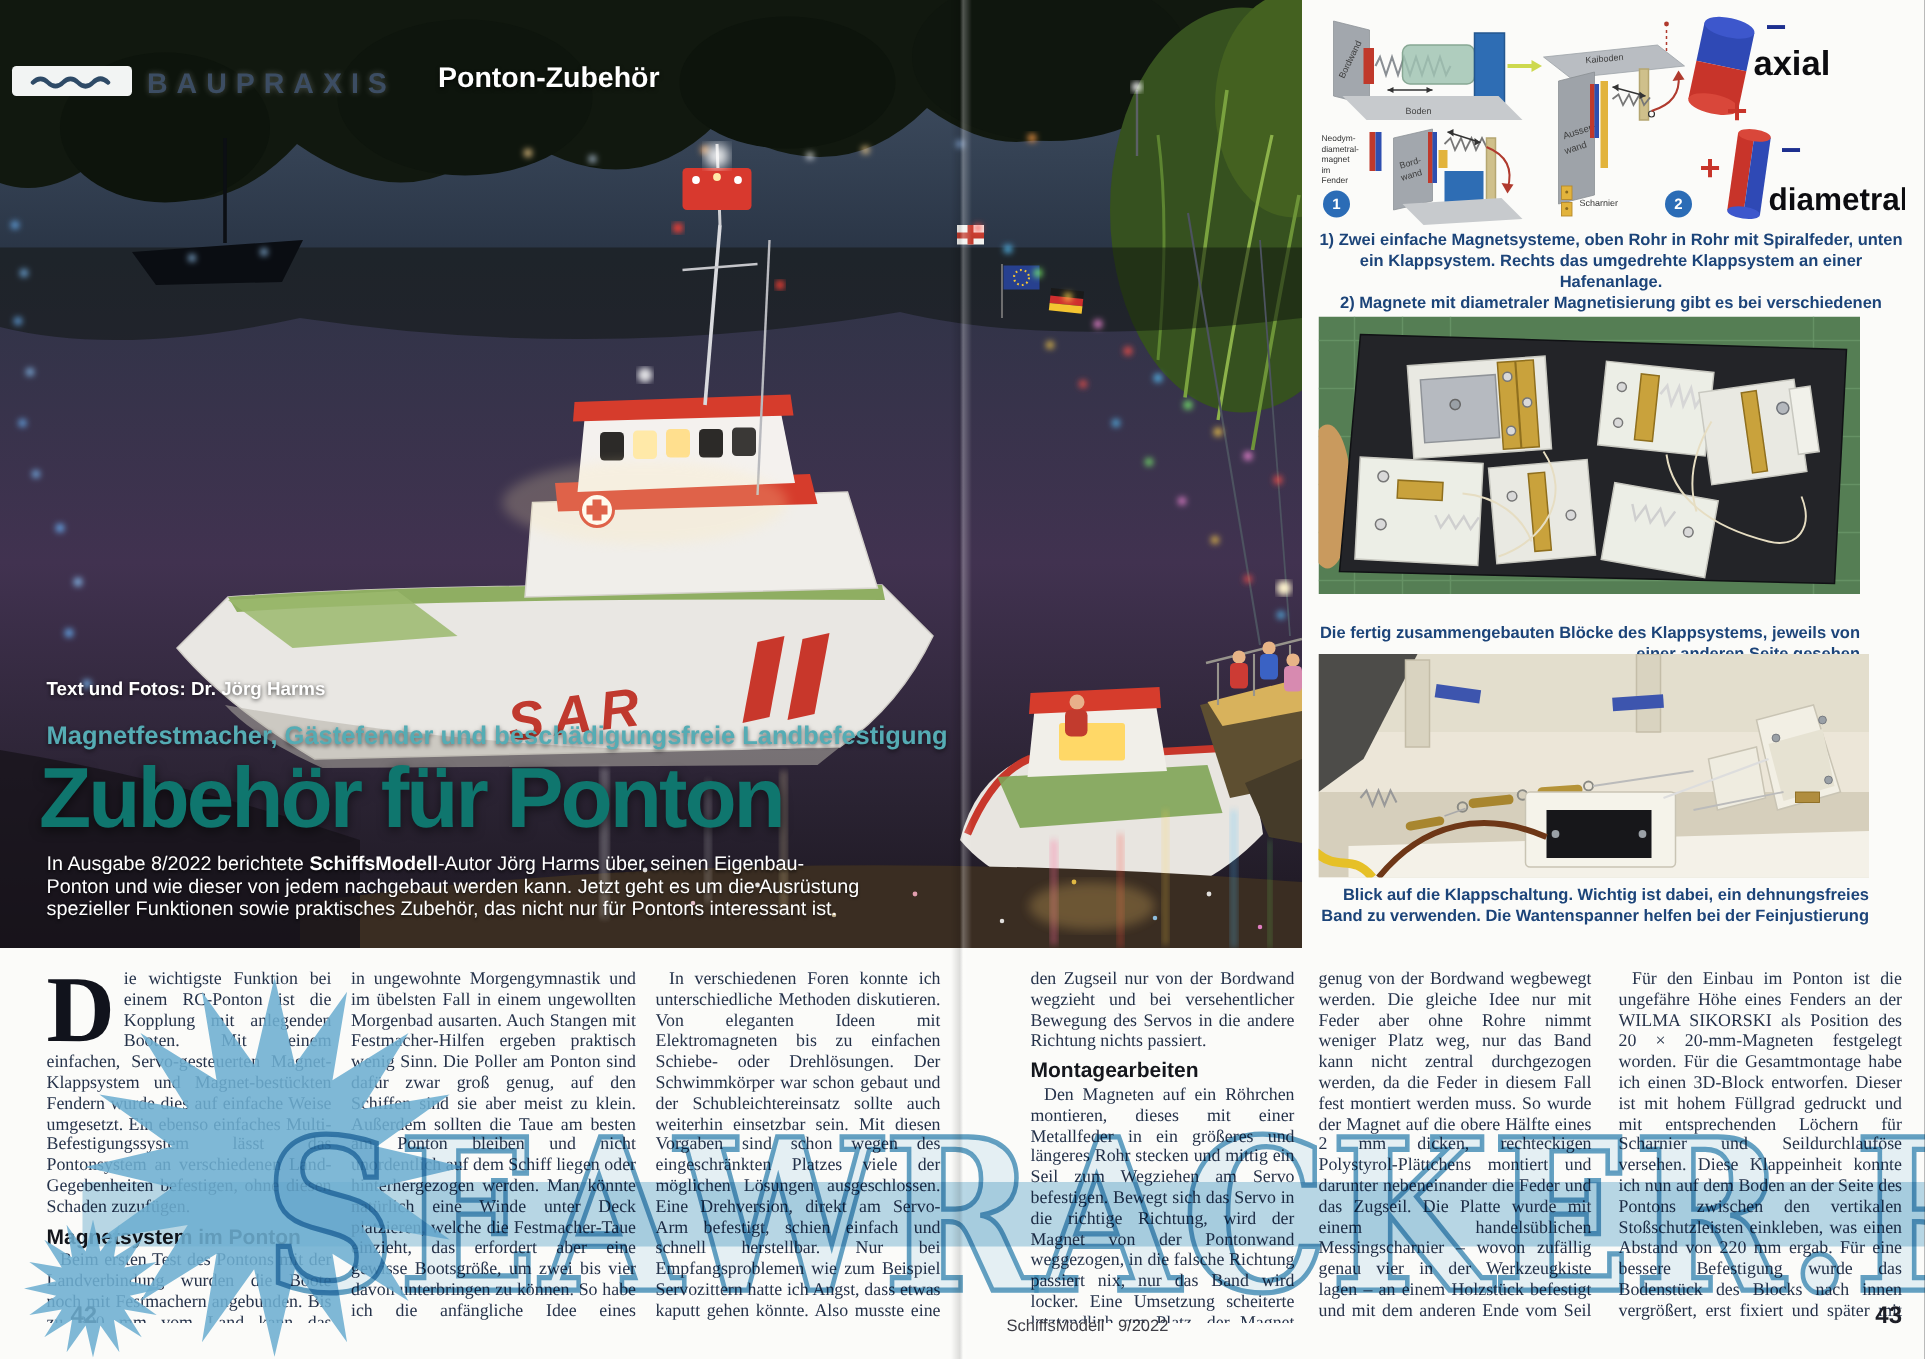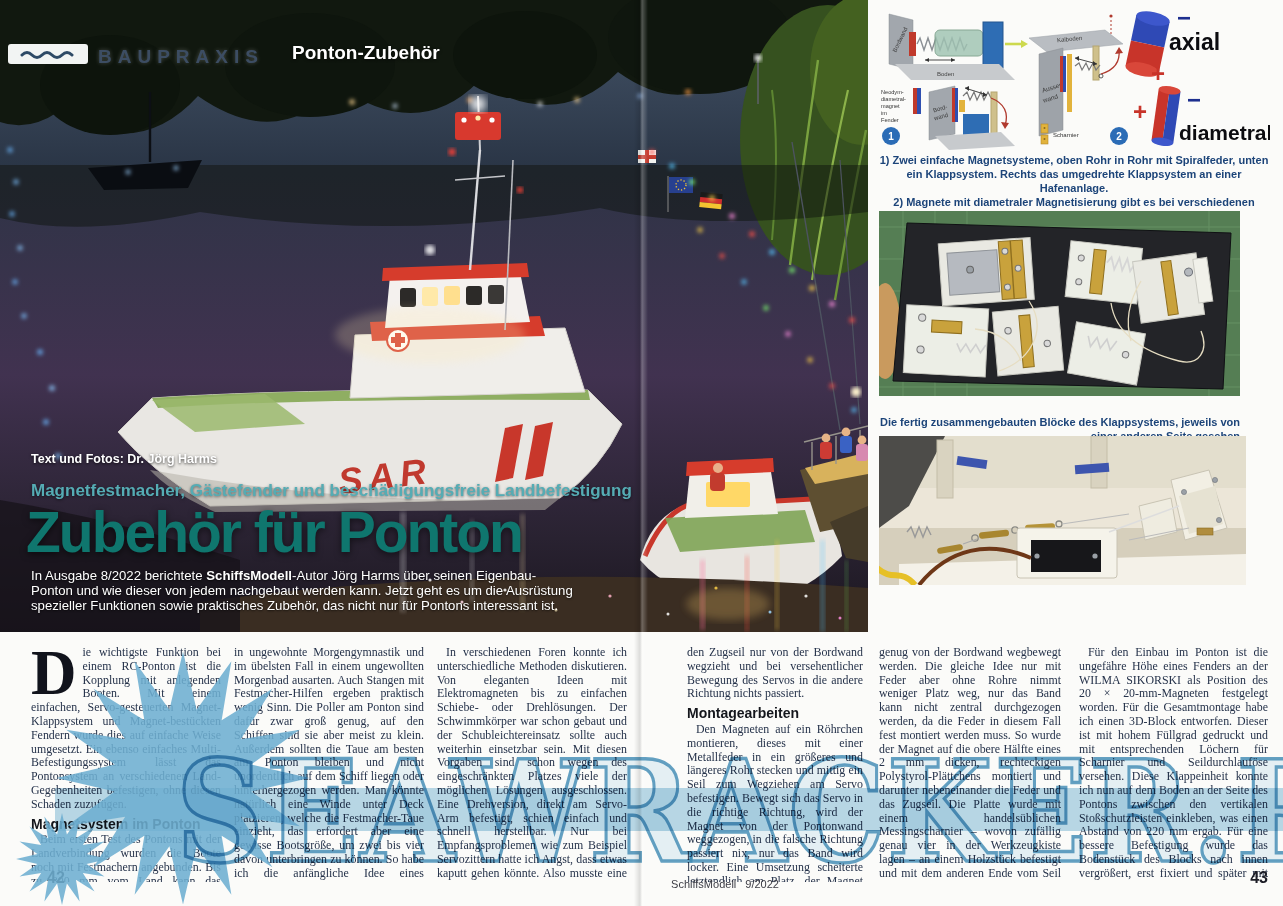--- a/index.html
+++ b/index.html
@@ -521,20 +521,21 @@
       <polygon points="300,60 336,50 344,88 310,98" fill="#e6e2d2"></polygon>
       <circle cx="305" cy="56" r="2.6" fill="#9aa0a6" stroke="#70747a" stroke-width=".6"></circle>
       <circle cx="336" cy="44" r="2.6" fill="#9aa0a6" stroke="#70747a" stroke-width=".6"></circle>
       <circle cx="340" cy="84" r="2.6" fill="#9aa0a6" stroke="#70747a" stroke-width=".6"></circle>
       <rect x="318" y="92" width="16" height="7" fill="#b08d3e" stroke="#8a6a1e" stroke-width=".6"></rect>
       <line x1="230" y1="96" x2="300" y2="70" stroke="#ddd" stroke-width="1.5"></line>
       <line x1="250" y1="104" x2="310" y2="92" stroke="#bbb" stroke-width="1.2"></line>
     </g>
   </svg>
 
+  <div class="abs caption" id="cap3">Blick auf die Klappschaltung. Wichtig ist dabei, ein dehnungsfreies Band zu verwenden. Die Wantenspanner helfen bei der Feinjustierung</div>
 
   <div class="abs col" id="col1">
     <p><span class="dropcap">D</span><span>ie wichtigste Funktion bei einem RC-Ponton ist die Kopplung mit anlegenden Booten. Mit einem einfachen, Servo-gesteuerten Magnet-Klappsystem und Magnet-bestückten Fendern wurde dies auf einfache Weise umgesetzt. Ein ebenso einfaches Multi-Befestigungssystem lässt das Pontonsystem an verschiedenen Land-Gegebenheiten befestigen, ohne diesen Schaden zuzufügen.</span></p>
     <h3>Magnetsystem im Ponton</h3>
     <p class="ind">Beim ersten Test des Pontons mit der Landverbindung wurden die Boote noch mit Festmachern angebunden. Bis zu 800 mm vom Land kann das schonmal</p>
   </div>
   <div class="abs col" id="col2">
     <p>in ungewohnte Morgengymnastik und im übelsten Fall in einem ungewollten Morgenbad ausarten. Auch Stangen mit Festmacher-Hilfen ergeben praktisch wenig Sinn. Die Poller am Ponton sind dafür zwar groß genug, auf den Schiffen sind sie aber meist zu klein. Außerdem sollten die Taue am besten am Ponton bleiben und nicht unordentlich auf dem Schiff liegen oder hinterhergezogen werden. Man könnte natürlich eine Winde unter Deck platzieren, welche die Festmacher-Taue einzieht, das erfordert aber eine gewisse Bootsgröße, um zwei bis vier davon unterbringen zu können. So habe ich die anfängliche Idee eines Klappmagnetsystems weiterverfolgt und umgesetzt.</p>
   </div>
   <div class="abs col" id="col3">

